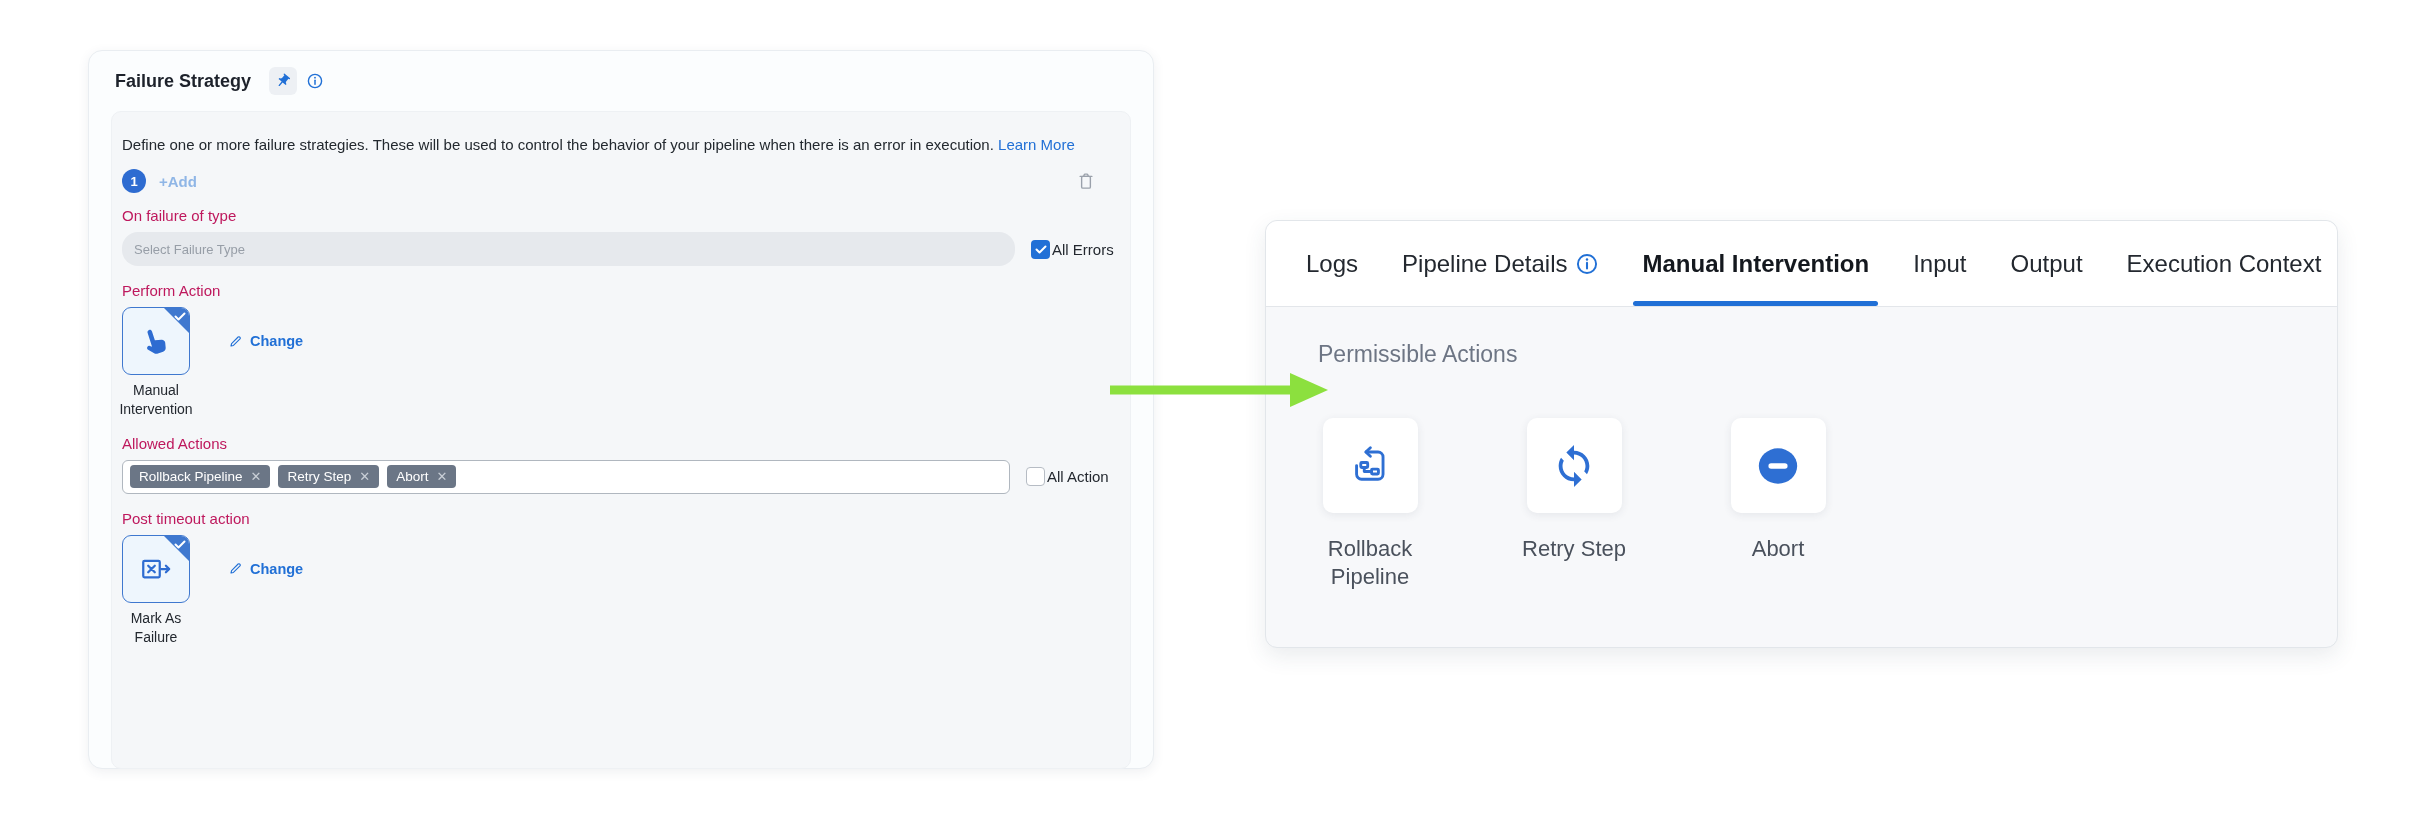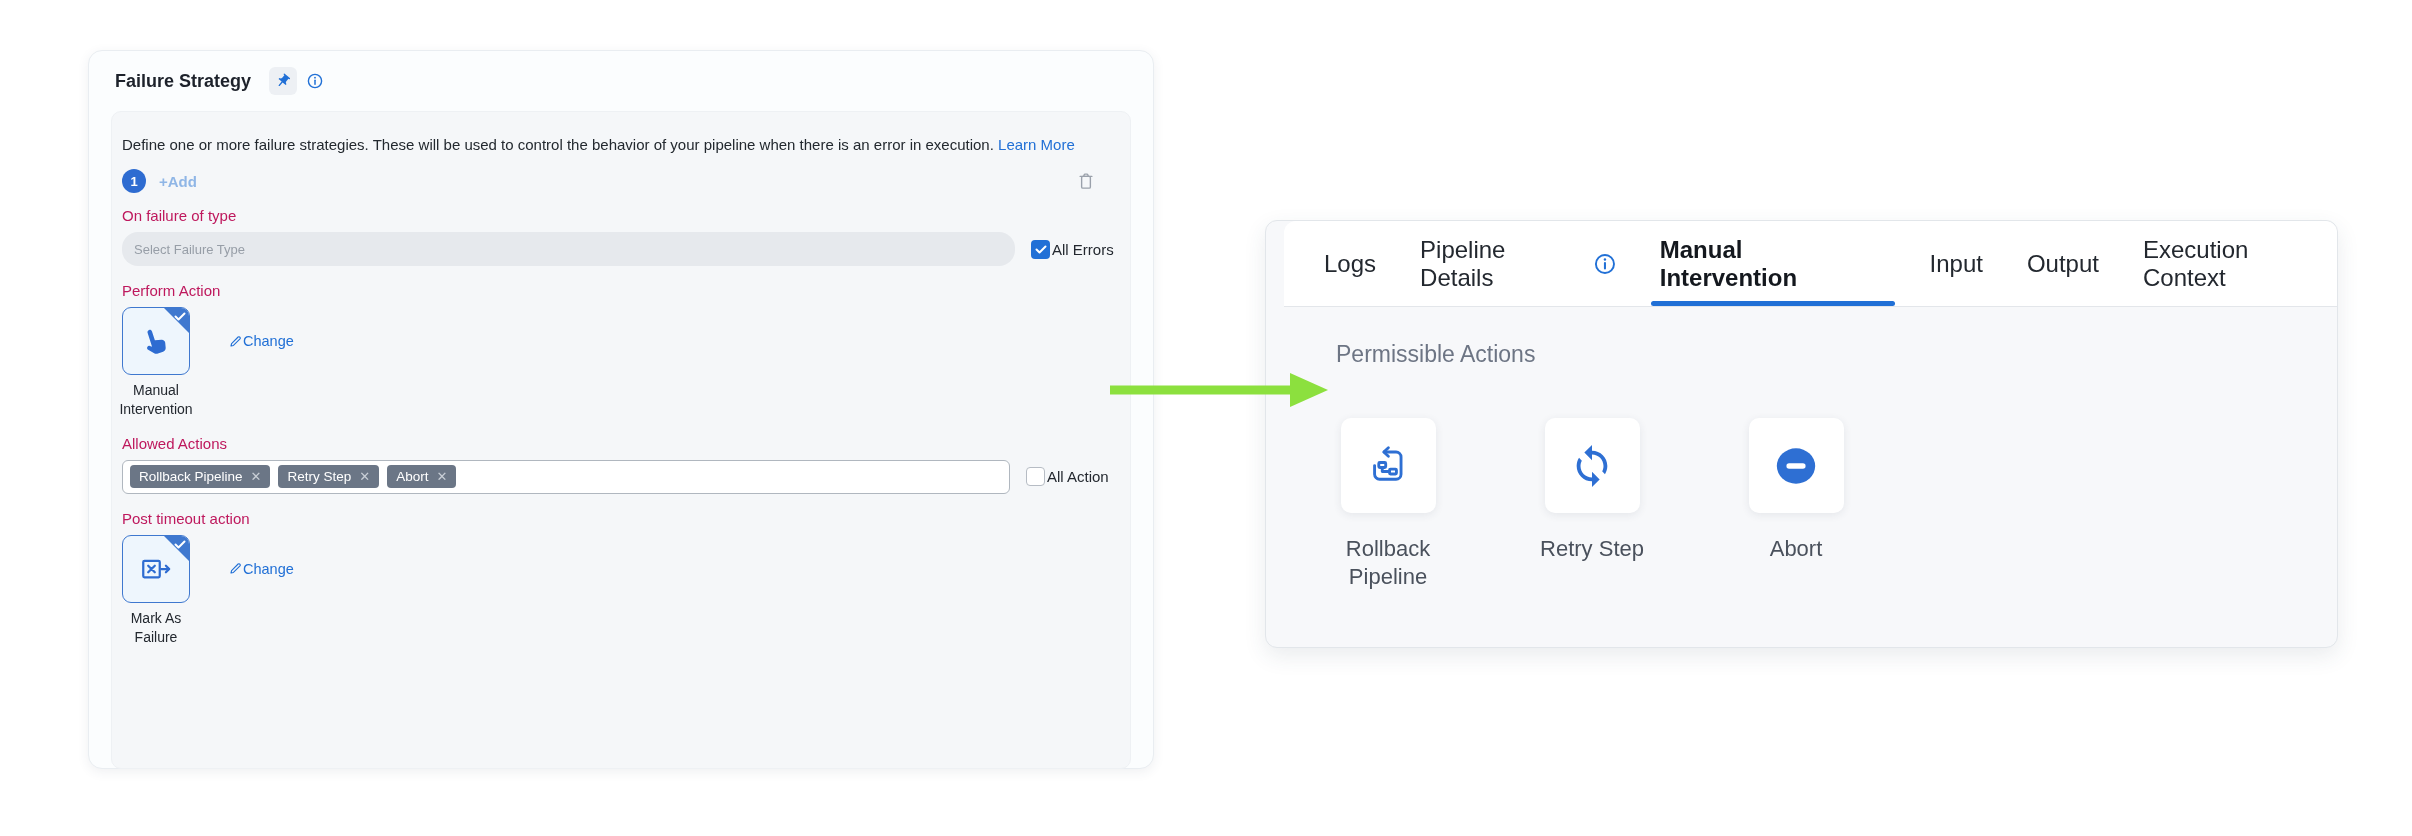--- a/index.html
+++ b/index.html
@@ -64,22 +64,22 @@
     border: 1.6px solid var(--selected-border, #3f78cf); border-radius: 9px;
     position: relative; overflow: hidden; display: flex; align-items: center; justify-content: center;
     cursor: pointer;
   }
   .corner { position: absolute; top: -1px; right: -1px; width: 0; height: 0;
     border-top: 27px solid var(--selected-border, #3f78cf); border-left: 27px solid transparent; }
   .corner-check { position: absolute; top: 4px; right: 3px; width: 12px; height: 9px; }
   .big-icon { width: 36px; height: 36px; color: var(--badge-blue, #2e6cd1); }
   .caption { width: 96px; margin: 6px 0 0 -14px; font-size: 14px; color: #23282f; line-height: 1.35; text-align: center; }
   .change-link {
-    display: inline-flex; align-items: center; margin-top: 26px;
-    color: var(--primary-blue, #2170d6); font-size: 14.5px; font-weight: 400;
+    display: inline-flex; align-items: center; gap: 7px; margin-top: 26px;
+    color: var(--primary-blue, #2170d6); font-size: 14.5px; font-weight: 700;
     text-decoration: none; cursor: pointer;
   }
   .change-link svg { width: 15px; height: 15px; }
 
   .tags-input {
     width: 888px; height: 34px; background: #fff; border: 1px solid #b0b7bf; border-radius: 6px;
     display: flex; align-items: center; gap: 8px; padding: 0 7px; cursor: text;
   }
   .tag {
     background: var(--tag-gray, #6b7686); color: #fff; font-size: 13.5px; border-radius: 4px;
@@ -101,21 +101,20 @@
   .pin-addon svg { width: 15px; height: 15px; transform: rotate(40deg); }
 
   
   .green-arrow { position: absolute; left: 1100px; top: 368px; z-index: 5; }
 
   
   .right-card {
     position: absolute; left: 1265px; top: 220px; width: 1073px; height: 428px;
     background: #f7f8fa; border: 1px solid #e2e6ea; border-radius: 12px;
     box-shadow: 0 8px 22px rgba(50,65,85,.10);
-    padding-left: 18px;
   }
   .tabbar {
     height: 86px; background: #fff; border-bottom: 1px solid #e3e6ea;
     border-radius: 12px 12px 0 0; display: flex; align-items: stretch; padding-left: 40px; gap: 44px;
   }
   .tab {
     position: relative; display: flex; align-items: center; gap: 9px;
     font-size: 24px; color: #23282f; cursor: pointer;
   }
   .tab.active { font-weight: bold; color: #14181e; }

